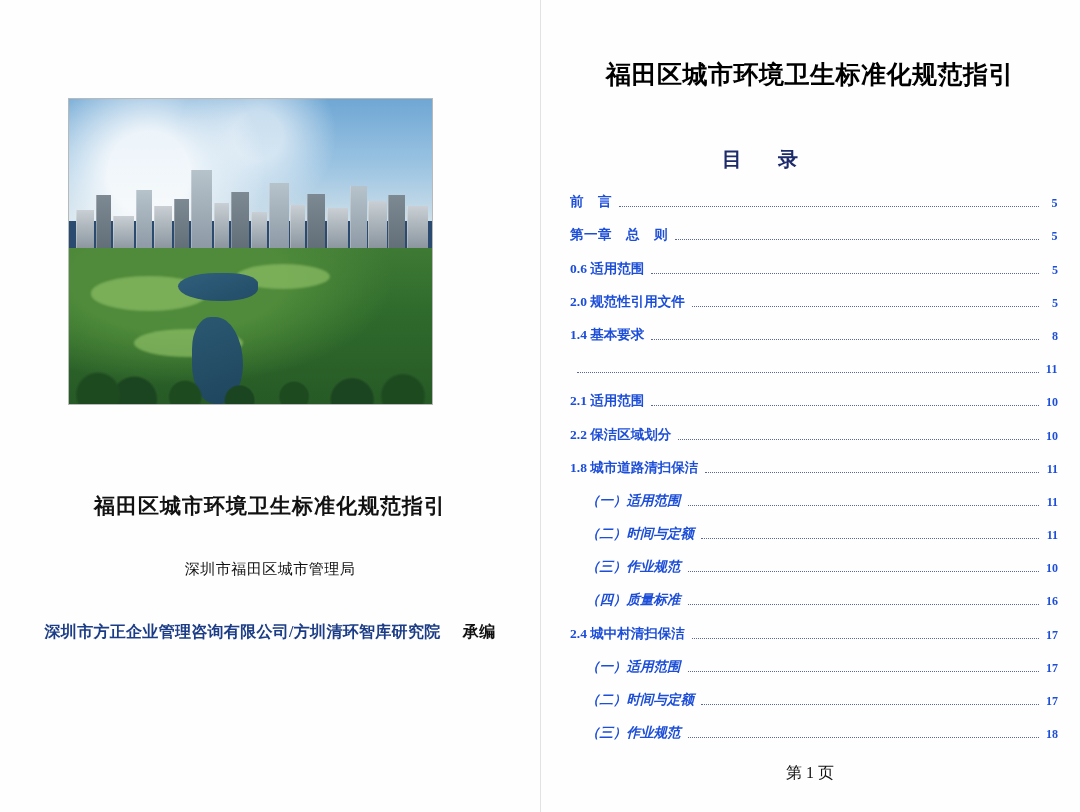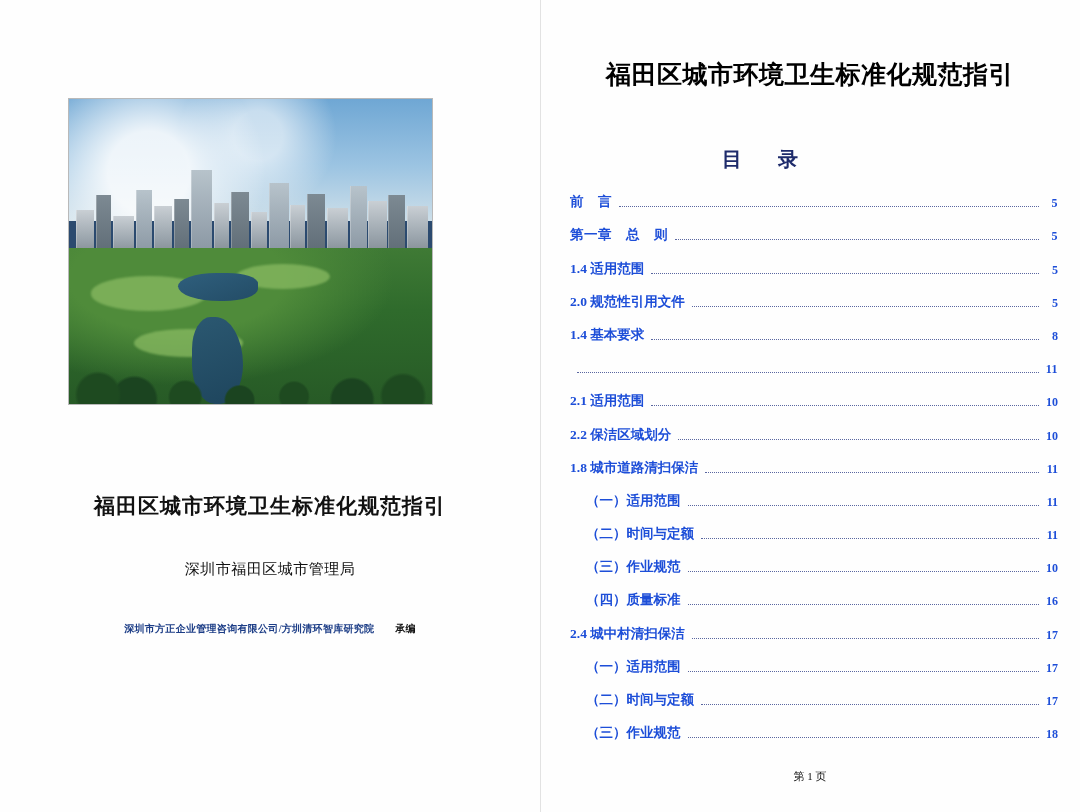--- a/index.html
+++ b/index.html
@@ -90,21 +90,21 @@
   }
   .cover-org {
     position: absolute; left: 0; top: 560px; width: 540px;
     text-align: center;
     font-size: 15px; color: #111;
     letter-spacing: .5px;
   }
   .cover-credit {
     position: absolute; left: 0; top: 622px; width: 540px;
     text-align: center;
-    font-size: 10px; color: #1c3d86;
+    font-size: 16px; color: #1c3d86;
     font-weight: 600;
     letter-spacing: .3px;
   }
   .credit-suffix { color: #111; font-weight: 700; margin-left: 18px; }
 
   
   .spine {
     position: absolute; left: 540px; top: 0;
     width: 1px; height: 812px;
     background: #e2e2e2;
@@ -141,25 +141,25 @@
   }
   .toc-row .label { white-space: nowrap; padding-bottom: 4px; }
   .toc-row .dots {
     flex: 1;
     border-bottom: 1px dotted #5a66a0;
     margin: 0 5px 8px 7px;
     height: 1px;
   }
   .toc-row .pg { padding-bottom: 4px; font-size: 12px; min-width: 14px; text-align: right; }
   .toc-row.ch { font-weight: 700; letter-spacing: .5px; }
-  .toc-row.sub .label { padding-left: 16px; }
+  .toc-row.sub .label { padding-left: 16px; font-style: italic; }
   .page-footer {
     position: absolute; left: 0; bottom: 28px; width: 540px;
     text-align: center;
-    font-size: 11px; color: #111;
+    font-size: 16px; color: #111;
   }
 </style>
 </head>
 <body>
 
 <div id="page">
 
   <div class="cover">
 
     <div class="cover-photo">
@@ -215,21 +215,21 @@
           <span class="label">前　言</span>
           <span class="dots"></span>
           <span class="pg">5</span>
         </div>
         <div class="toc-row ch">
           <span class="label">第一章　总　则</span>
           <span class="dots"></span>
           <span class="pg">5</span>
         </div>
         <div class="toc-row item">
-          <span class="label">1.4 适用范围</span>
+          <span class="label">0.6 适用范围</span>
           <span class="dots"></span>
           <span class="pg">5</span>
         </div>
         <div class="toc-row item">
           <span class="label">2.0 规范性引用文件</span>
           <span class="dots"></span>
           <span class="pg">5</span>
         </div>
         <div class="toc-row item">
           <span class="label">1.4 基本要求</span>

